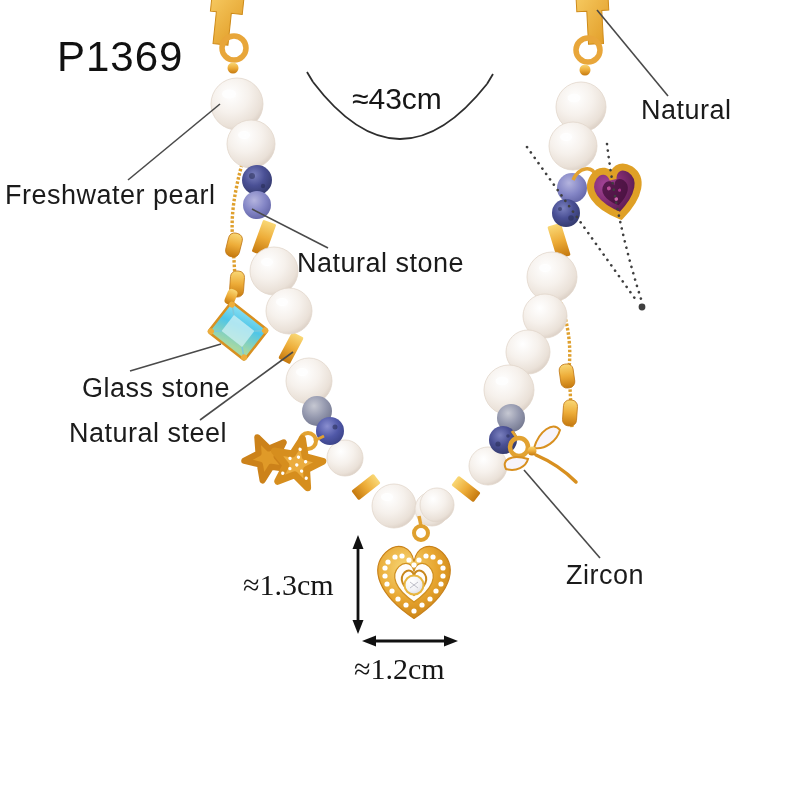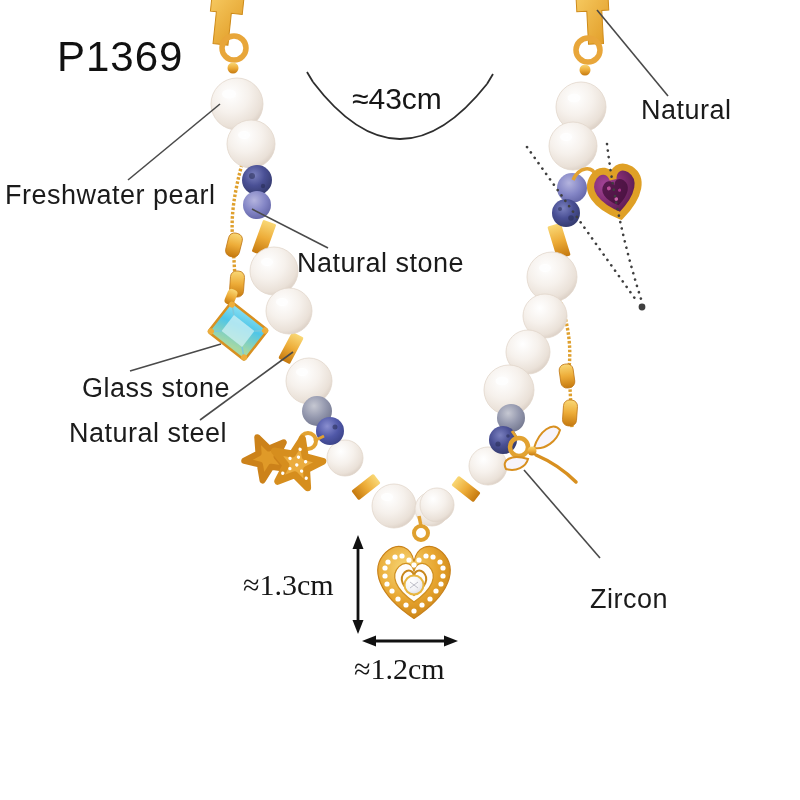--- a/index.html
+++ b/index.html
@@ -284,16 +284,16 @@
   </g>
 </svg>
 
   <div class="code" style="left:57px;top:33px;">P1369</div>
   <div class="meas" style="left:352px;top:82px;">≈43cm</div>
   <div class="lbl" style="left:641px;top:95px;">Natural</div>
   <div class="lbl" style="left:297px;top:248px;">Natural stone</div>
   <div class="lbl" style="left:5px;top:180px;">Freshwater pearl</div>
   <div class="lbl" style="left:54px;top:373px;margin-left:28px;">Glass stone</div>
   <div class="lbl" style="left:69px;top:418px;">Natural steel</div>
-  <div class="lbl" style="left:590px;top:560px;margin-top:24px;">Zircon</div>
+  <div class="lbl" style="left:566px;top:560px;">Zircon</div>
   <div class="meas" style="left:243px;top:568px;font-family:Liberation Serif, serif;">≈1.3cm</div>
   <div class="meas" style="left:354px;top:652px;font-family:Liberation Serif, serif;">≈1.2cm</div>
 </div>
 
 </body></html>

